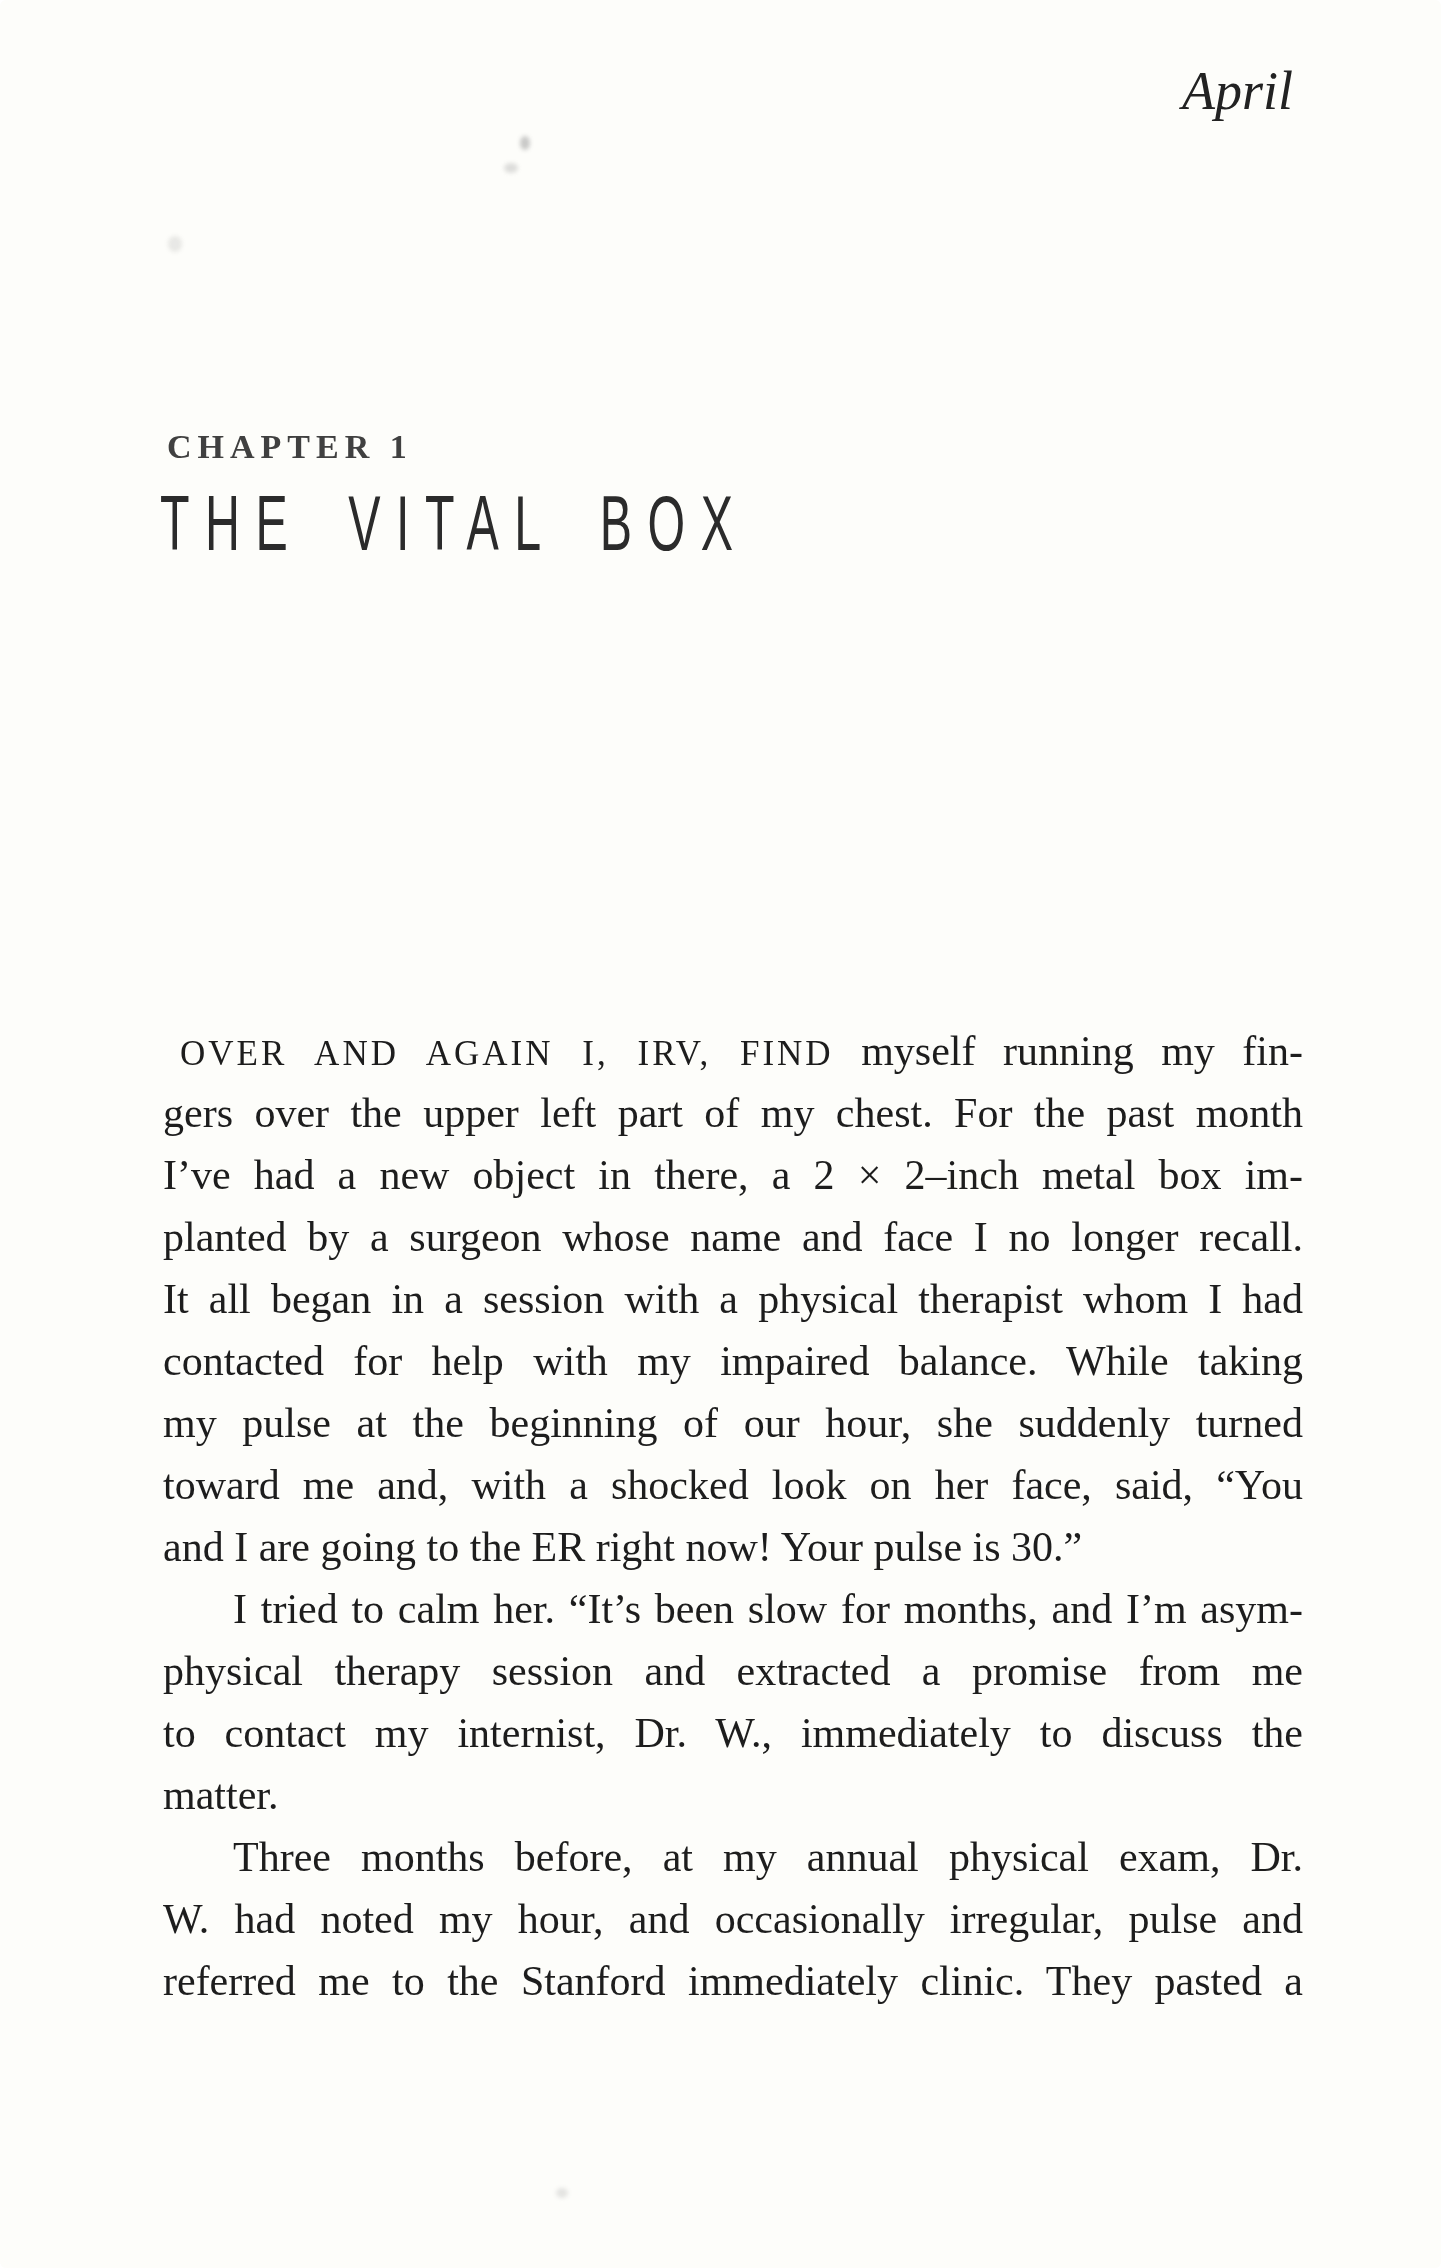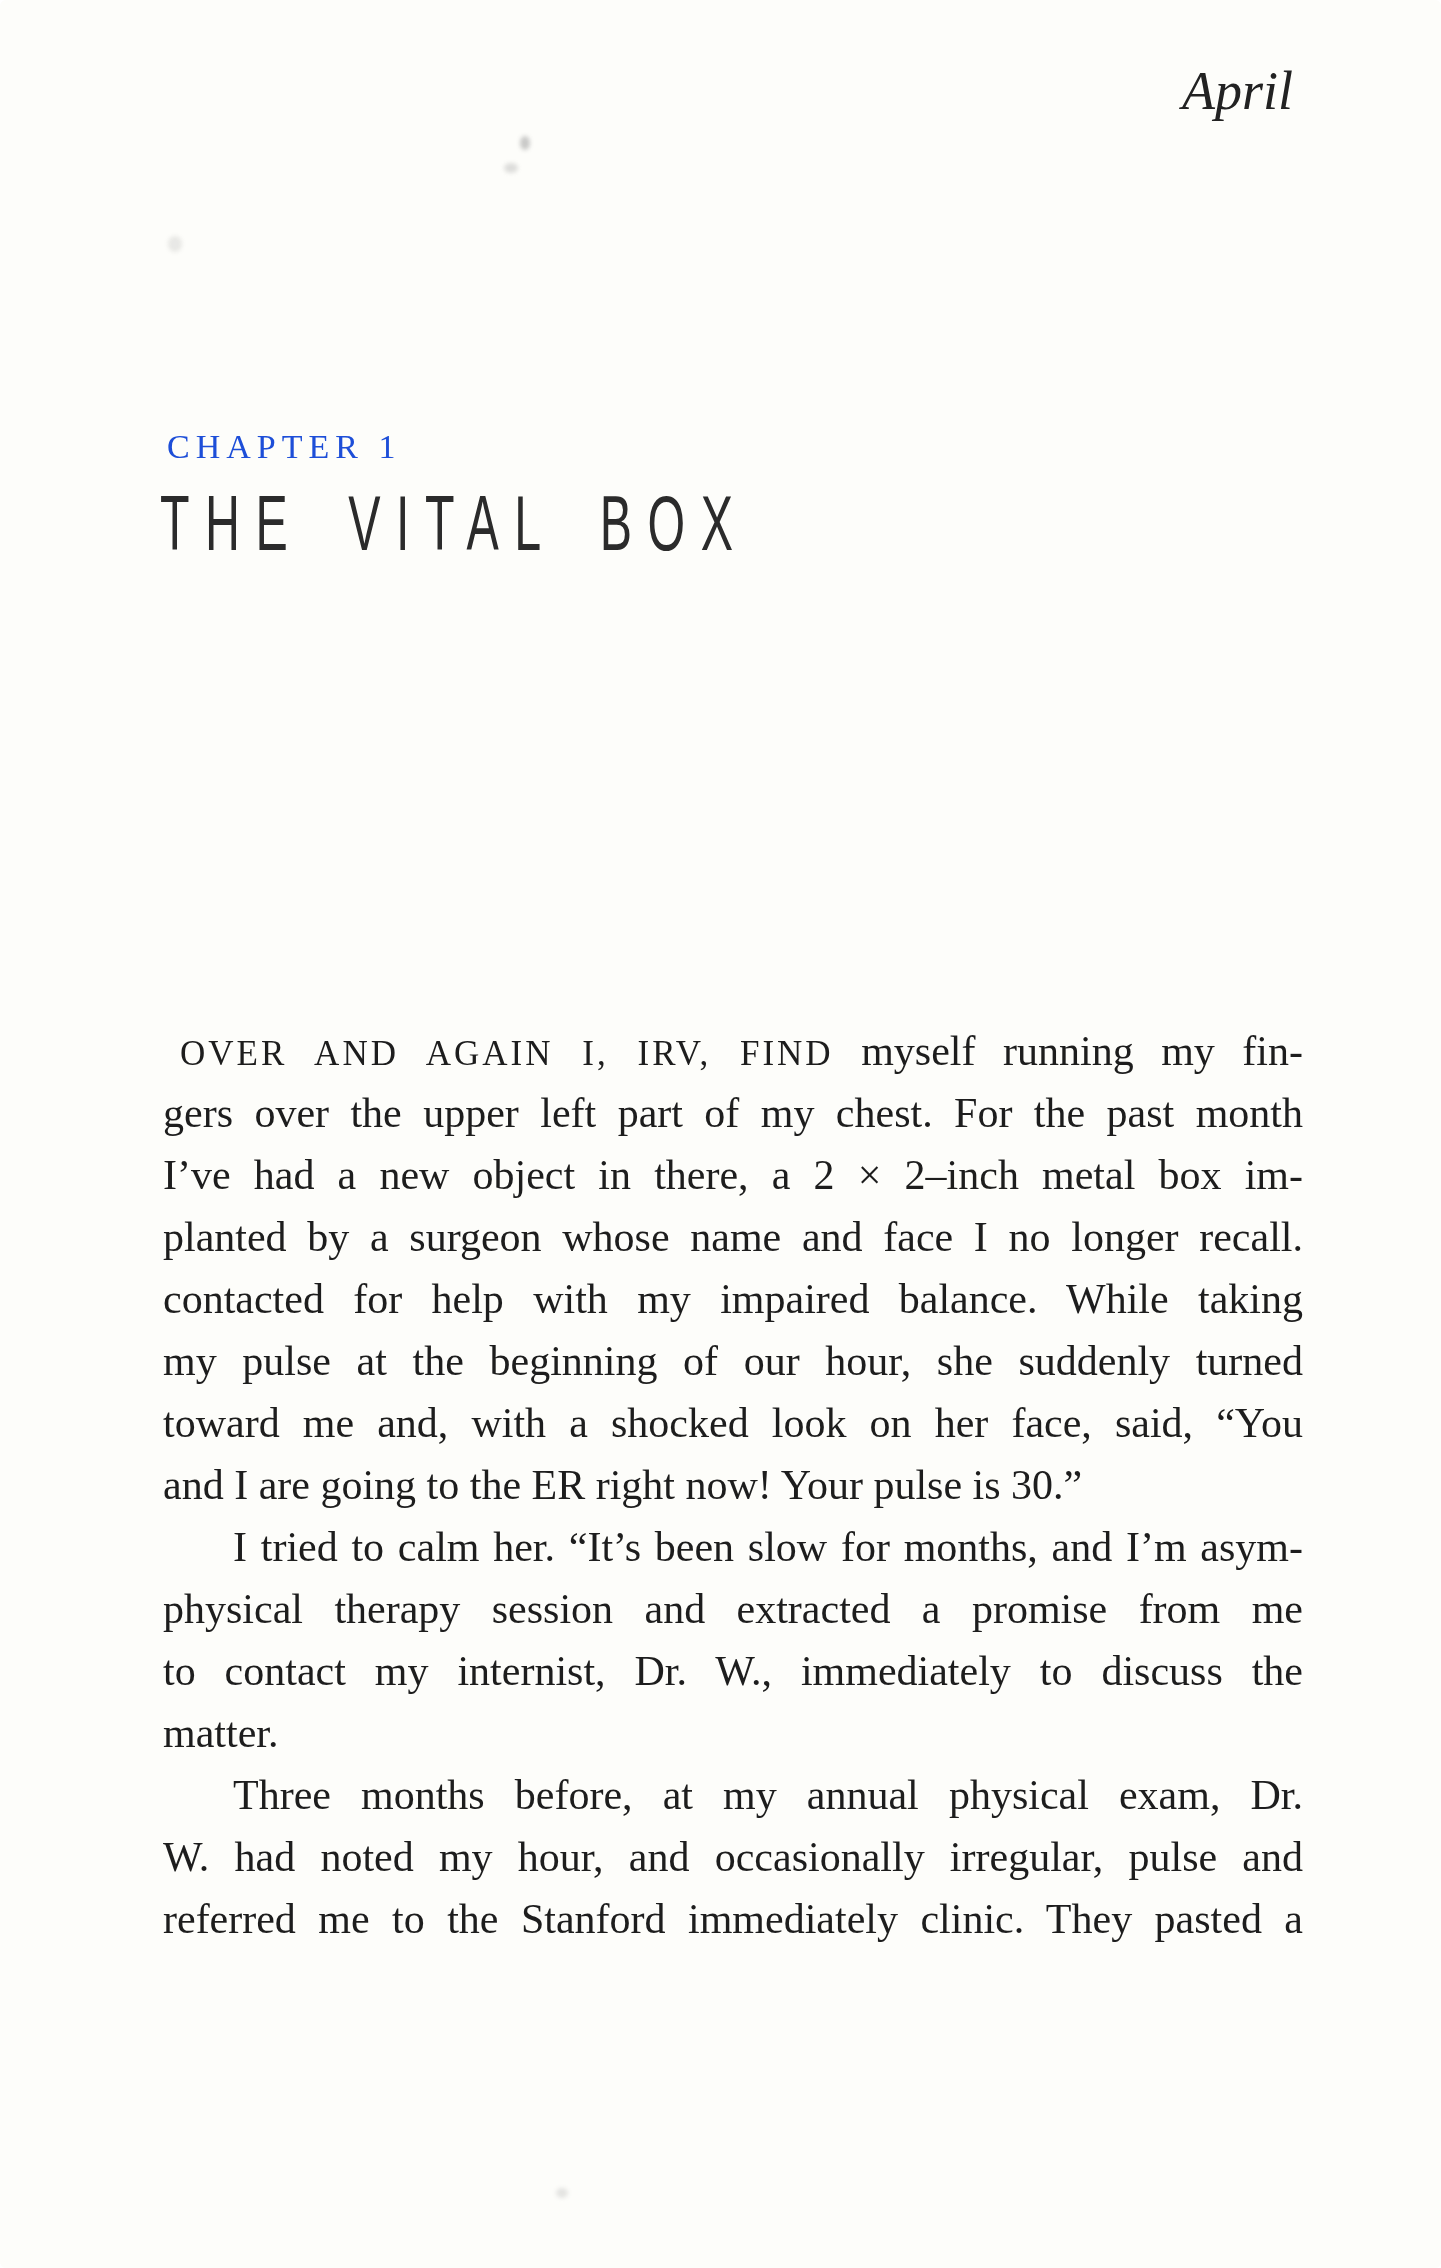--- a/index.html
+++ b/index.html
@@ -25,23 +25,23 @@
     font-style: italic;
     font-size: 54px;
     line-height: 1.1;
     color: #222;
   }
   .chapter-label {
     position: absolute;
     left: 167px;
     top: 428px;
     font-size: 34px;
-    font-weight: 400;
+    font-weight: 700;
     letter-spacing: 6px;
-    color: #1d4ed8;
+    color: #404040;
   }
   .chapter-title {
     position: absolute;
     left: 160px;
     top: 484px;
     font-family: "Liberation Sans", "DejaVu Sans", sans-serif;
     font-weight: 300;
     font-size: 78px;
     line-height: 1;
     letter-spacing: 25px;
@@ -99,20 +99,21 @@
   <div class="chapter-title">THE VITAL BOX</div>
 
   <div class="body-text">
     <div class="line just">
       <span class="opening-caps">OVER AND AGAIN I, IRV, FIND</span><span> myself running my fin-</span>
     </div>
 
   <div class="line just">gers over the upper left part of my chest. For the past month</div>
       <div class="line just">I’ve had a new object in there, a 2 × 2–inch metal box im-</div>
       <div class="line just">planted by a surgeon whose name and face I no longer recall.</div>
+      <div class="line just">It all began in a session with a physical therapist whom I had</div>
       <div class="line just">contacted for help with my impaired balance. While taking</div>
       <div class="line just">my pulse at the beginning of our hour, she suddenly turned</div>
       <div class="line just">toward me and, with a shocked look on her face, said, “You</div>
       <div class="line">and I are going to the ER right now! Your pulse is 30.”</div>
       <div class="line just ind">I tried to calm her. “It’s been slow for months, and I’m asym-</div>
       <div class="line just">physical therapy session and extracted a promise from me</div>
       <div class="line just">to contact my internist, Dr. W., immediately to discuss the</div>
       <div class="line">matter.</div>
       <div class="line just ind">Three months before, at my annual physical exam, Dr.</div>
       <div class="line just">W. had noted my hour, and occasionally irregular, pulse and</div>

